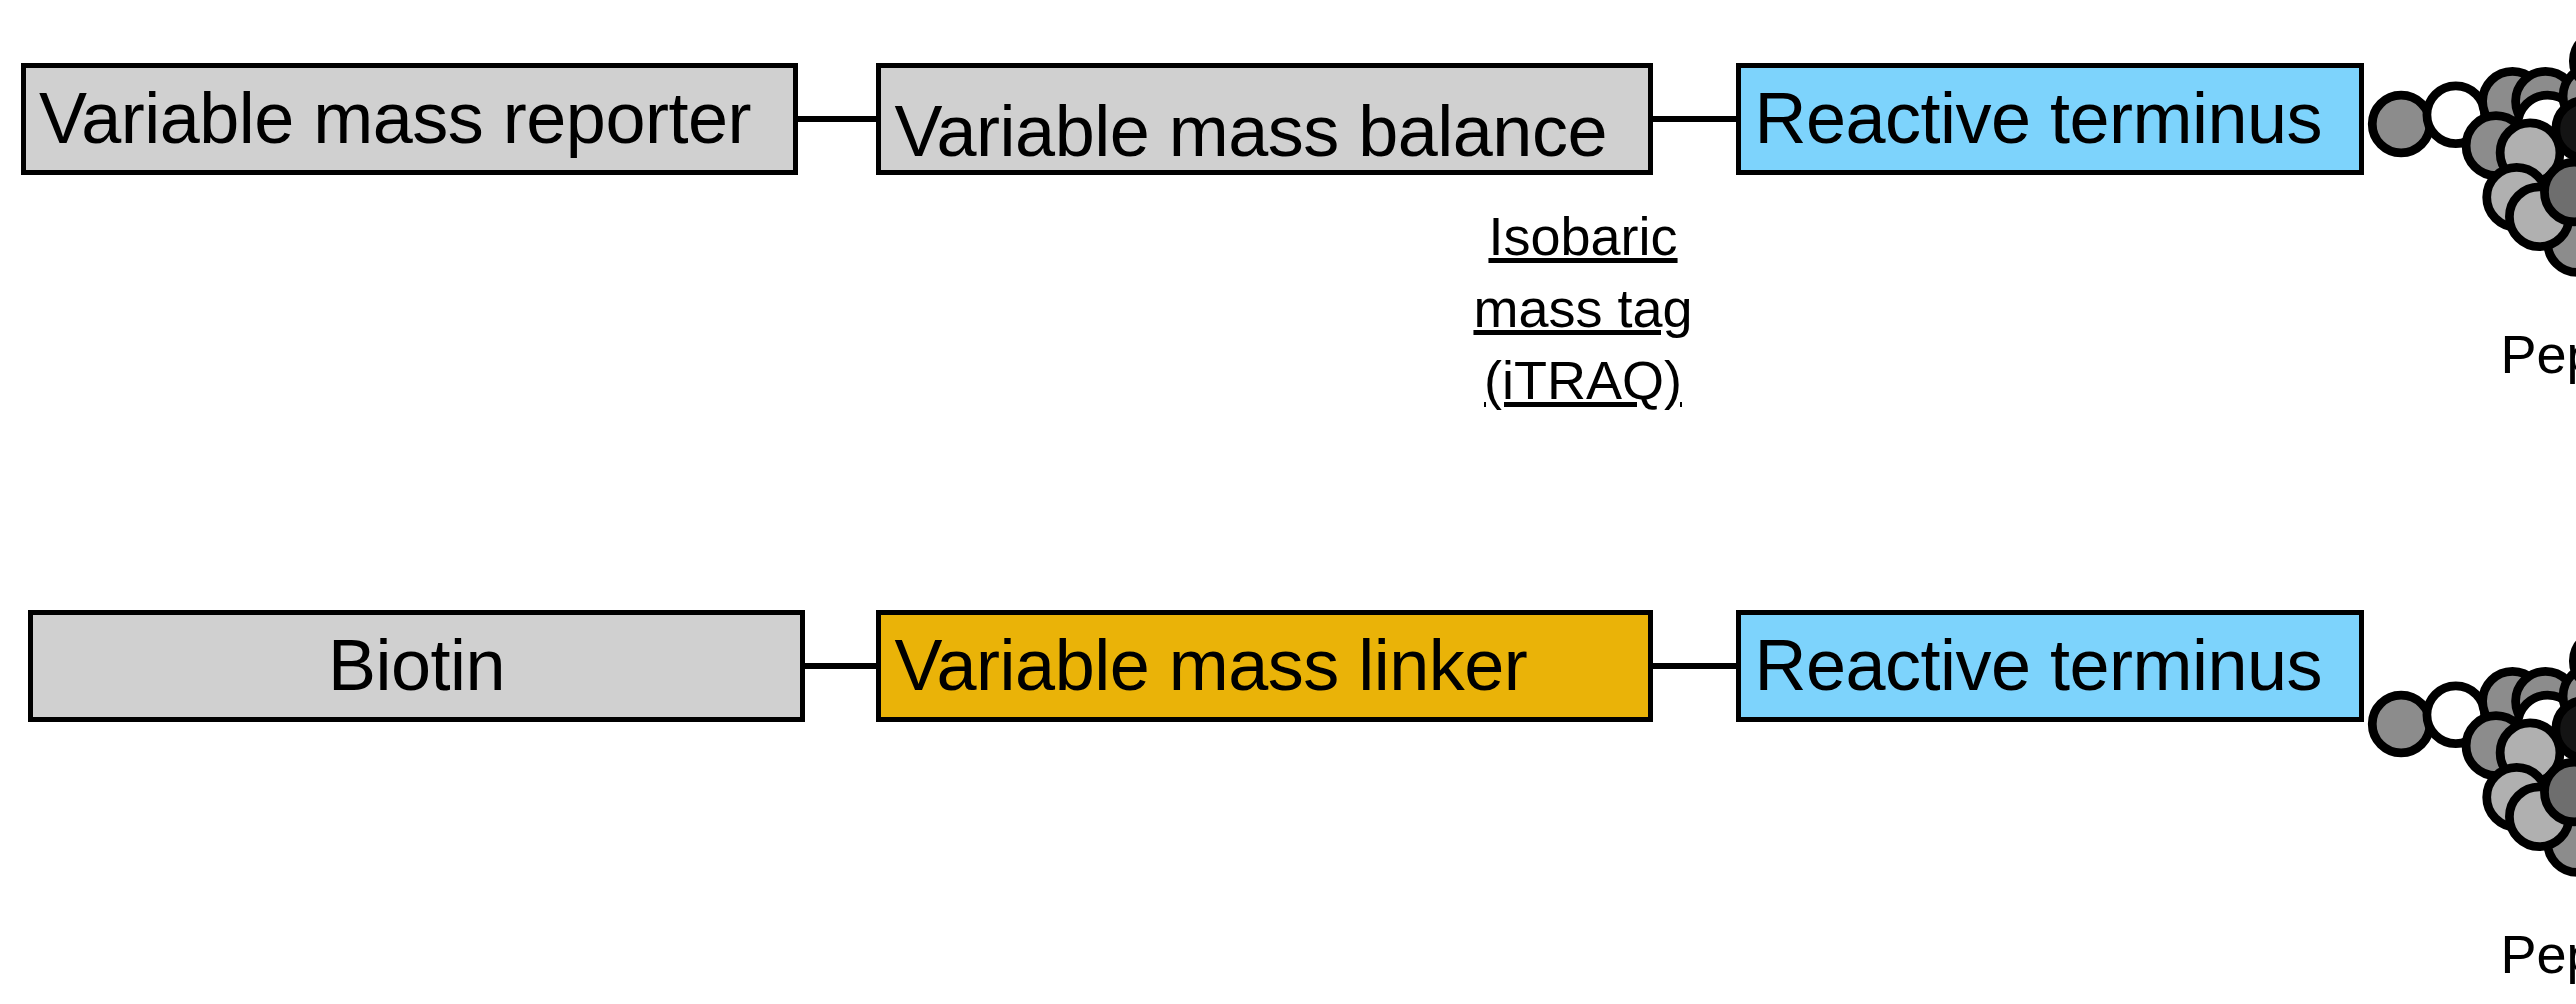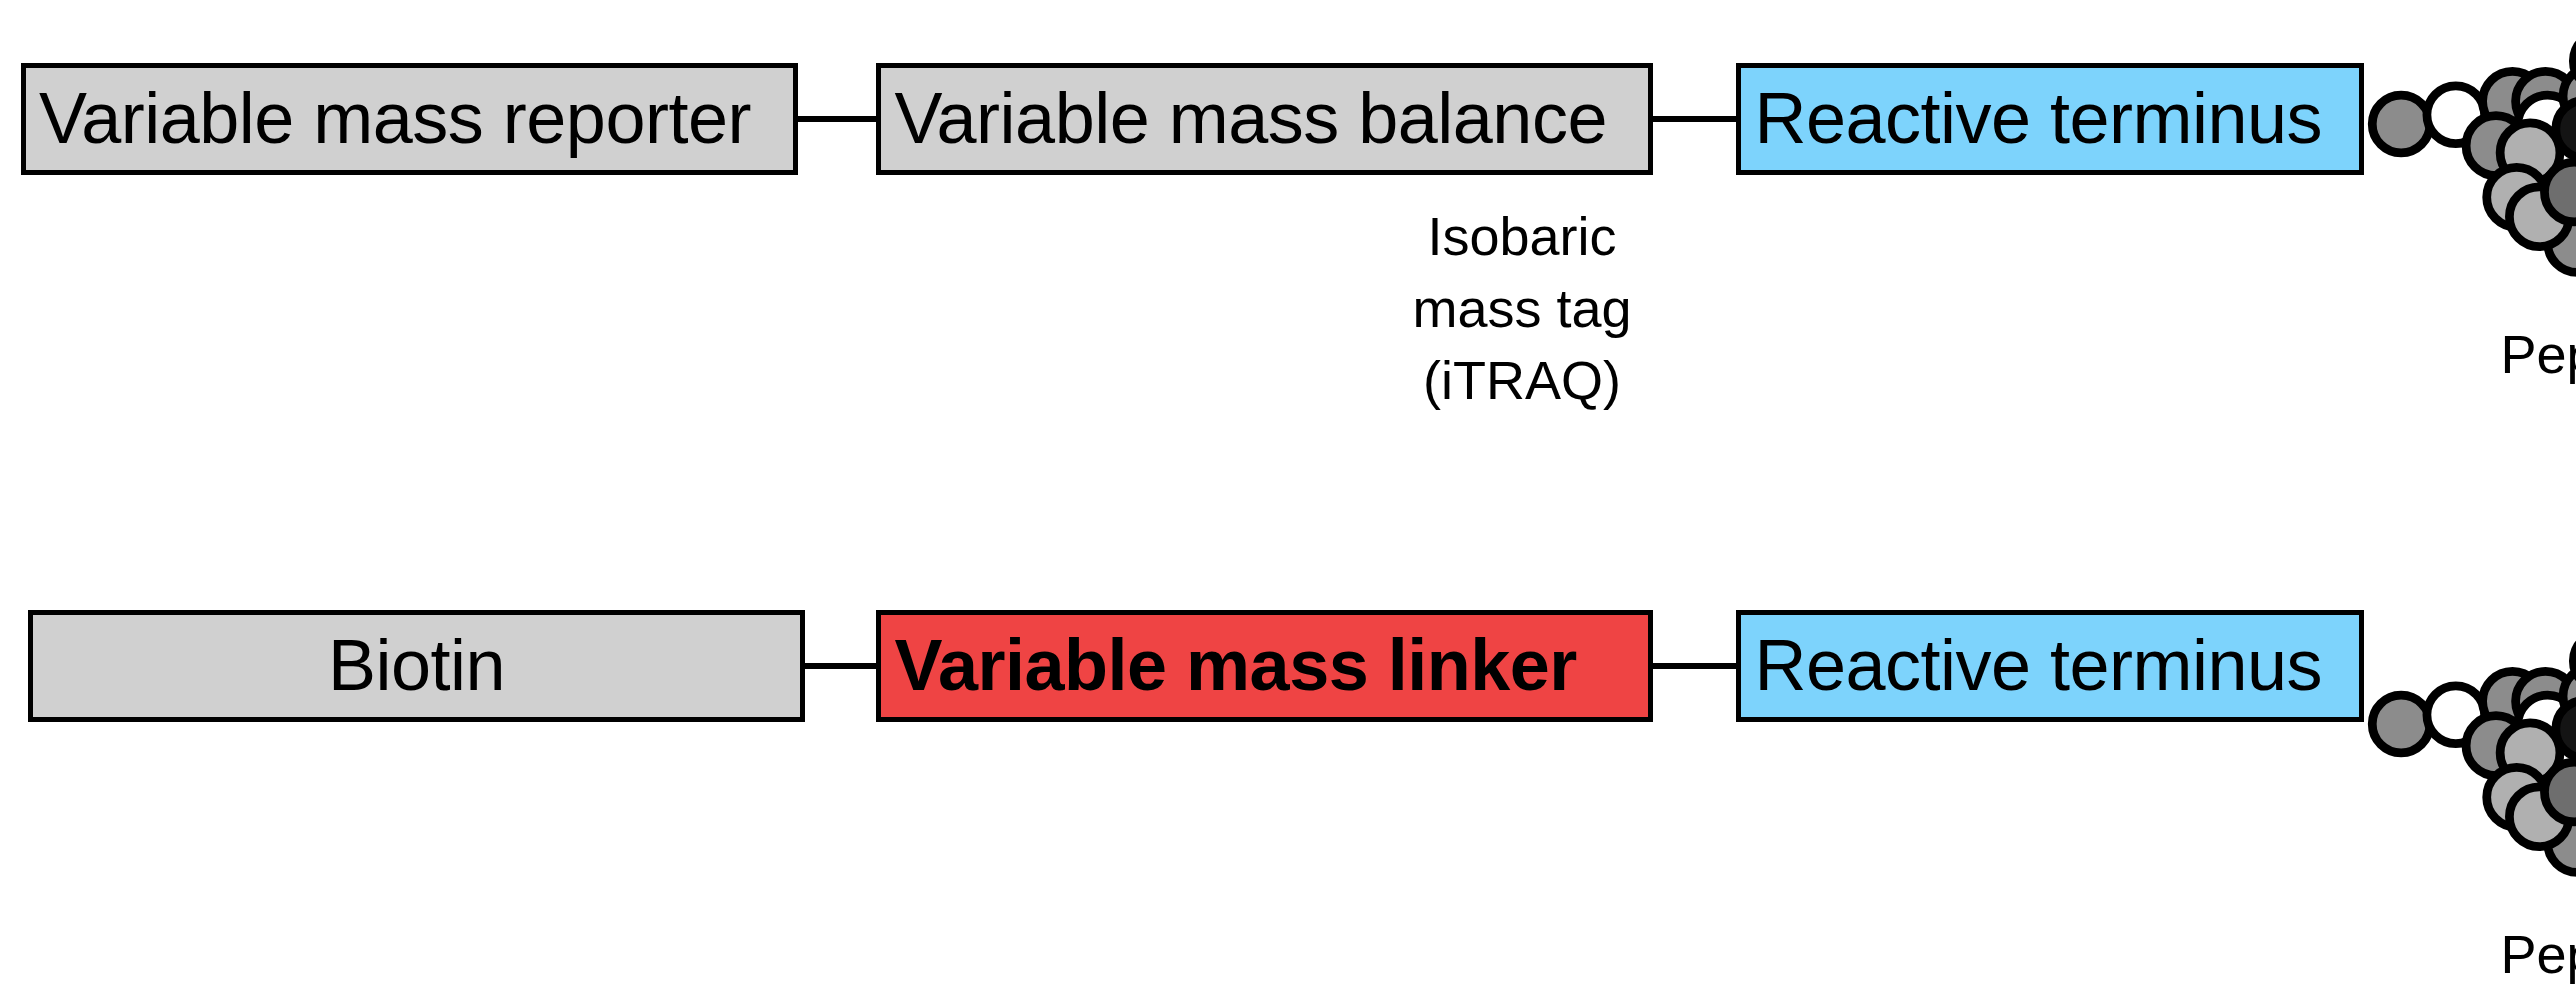--- a/index.html
+++ b/index.html
@@ -36,21 +36,21 @@
     font-size: 72px;
     line-height: 1.05;
     color: #000000;
     white-space: nowrap;
     letter-spacing: -0.5px;
   }
   .tag-box.align-left .box-label { text-align: left; padding-left: 13.4px; }
   .tag-box.align-center .box-label { text-align: center; }
 
   .fill-gray   { background: #d0d0d0; }
-  .fill-lgray  { background: #ef4444; font-weight: bold; }
+  .fill-lgray  { background: #eab308; }
   .fill-white  { background: #7dd3fc; }
 
   
   .connector {
     position: absolute;
     background: #000000;
     height: 5.7px;
   }
 
   
@@ -84,29 +84,29 @@
 
 <div class="canvas">
 
   <div class="connector" style="left:796px; top:116px; width:81px;"></div>
   <div class="connector" style="left:1651px; top:116px; width:87px;"></div>
 
   <div class="tag-box fill-gray align-left" style="left:20.6px; top:63px; width:777px; height:112px;">
     <span class="box-label">Variable mass reporter</span>
   </div>
 
-  <div class="tag-box fill-gray align-left" style="left:876px; top:63px; width:777px; height:112px;">
+  <div class="tag-box fill-gray align-left" style="left:876px; top:63px; width:777px; height:112px;align-items:flex-end;">
     <span class="box-label">Variable mass balance</span>
   </div>
 
   <div class="tag-box fill-white align-left" style="left:1736px; top:63px; width:628px; height:112px;">
     <span class="box-label">Reactive terminus</span>
   </div>
 
-  <div class="caption" style="left:1141px; top:201px; width:762px;">Isobaric
+  <div class="caption" style="left:1202px; top:201px; width:762px;text-decoration:underline;">Isobaric
 mass tag
 (iTRAQ)</div>
 
   <div class="peptide-cluster" style="left:2364px; top:-5.2px;">
     <svg width="495" height="325" viewBox="0 0 960 630" xmlns="http://www.w3.org/2000/svg">
       <g class="pep-top" stroke="#000000" stroke-width="17">
           <circle cx="72" cy="250" r="56" fill="#8c8c8c"></circle>
           <circle cx="178" cy="232" r="56" fill="#ffffff"></circle>
           <circle cx="288" cy="206" r="58" fill="#8c8c8c"></circle>
           <circle cx="352" cy="206" r="58" fill="#8c8c8c"></circle>

